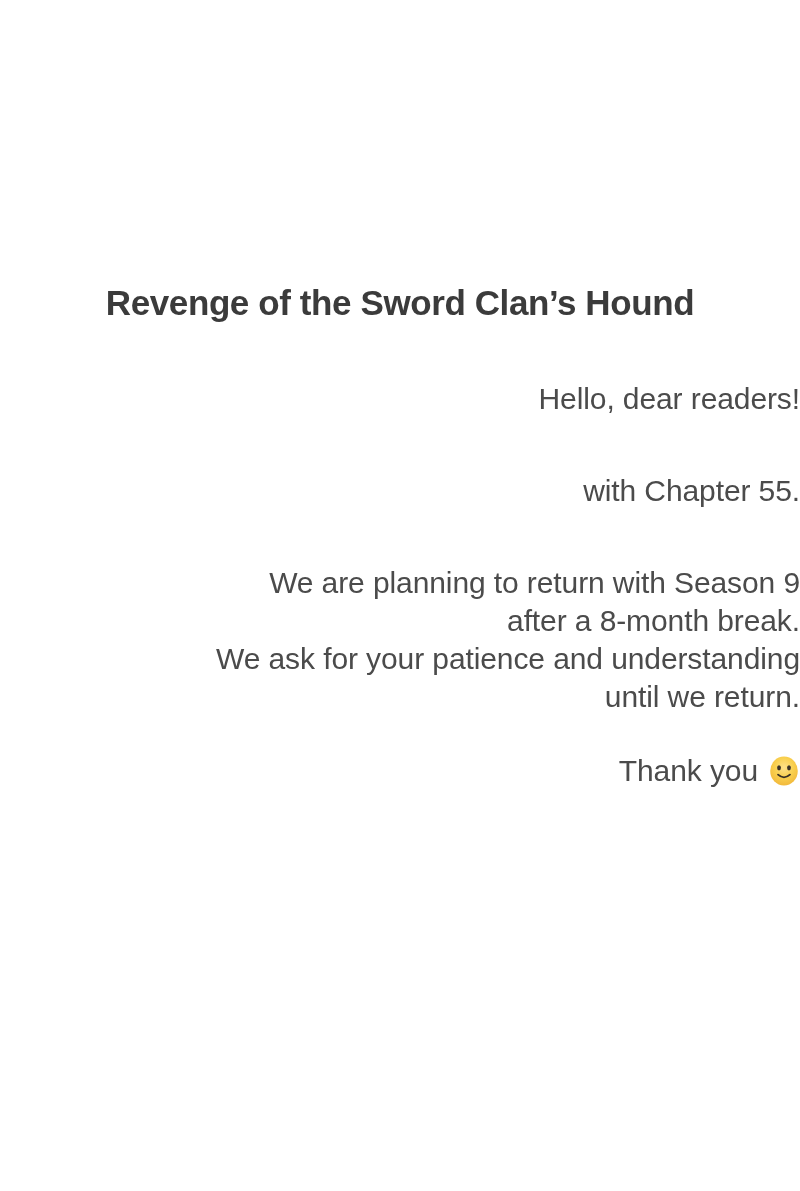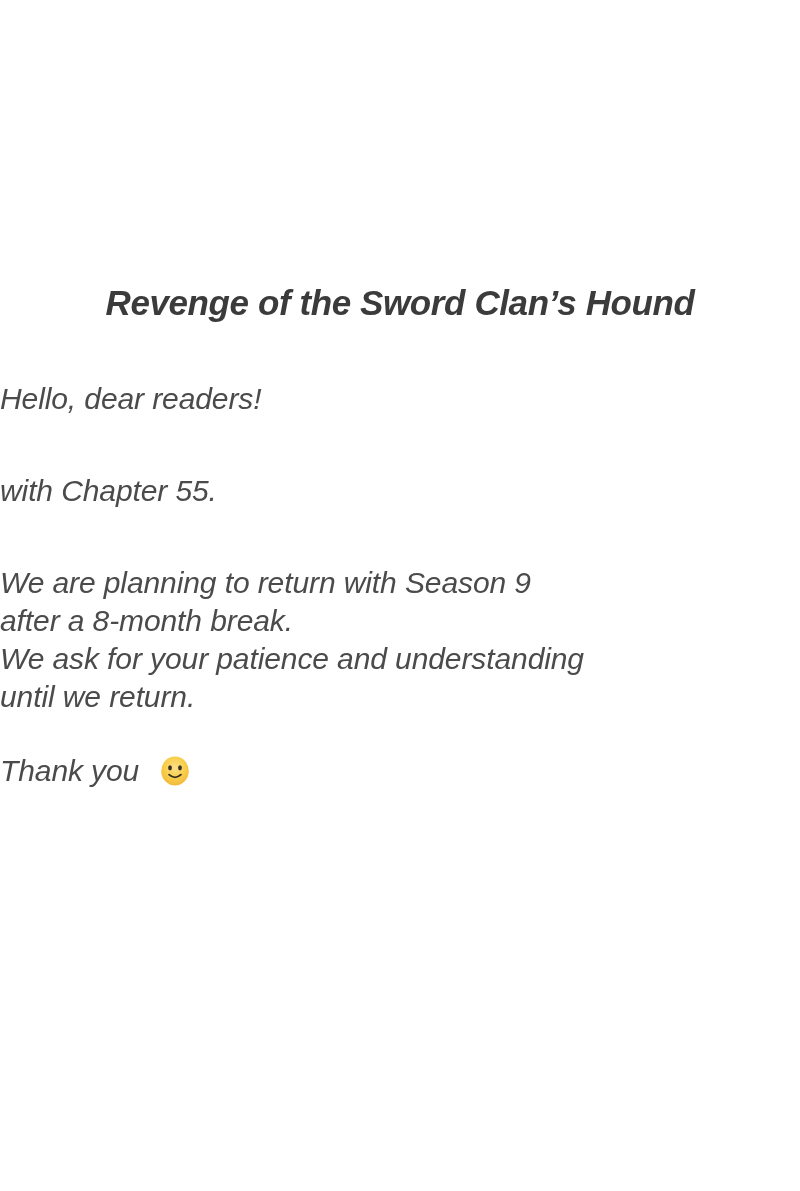--- a/index.html
+++ b/index.html
@@ -16,21 +16,20 @@
 
   .notice-page {
     width: 800px;
     height: 932px;
     background: #ffffff;
     position: relative;
     box-sizing: border-box;
     display: flex;
     flex-direction: column;
     align-items: center;
-    font-style: italic;
   }
 
   .notice-title {
     margin: 0;
     position: absolute;
     top: 281px;
     left: 0;
     width: 800px;
     text-align: center;
     font-size: 35px;
@@ -39,21 +38,21 @@
     color: #3b3b3b;
     line-height: 44px;
     white-space: nowrap;
   }
 
   .notice-body {
     position: absolute;
     top: 380px;
     left: 0;
     width: 800px;
-    text-align: left;
+    text-align: right;
     color: #4b4b4b;
     font-size: 30px;
     font-weight: 400;
     line-height: 38px;
     letter-spacing: -0.1px;
   }
 
   .para {
     margin: 0;
   }
@@ -68,21 +67,21 @@
 
   .line {
     display: block;
     white-space: nowrap;
   }
 
   .thanks-line {
     display: inline-flex;
     align-items: center;
     justify-content: center;
-    gap: 20px;
+    gap: 10px;
     white-space: nowrap;
   }
 
   .emoji-smile {
     display: inline-block;
     width: 32px;
     height: 32px;
     vertical-align: -5px;
     flex: none;
   }

